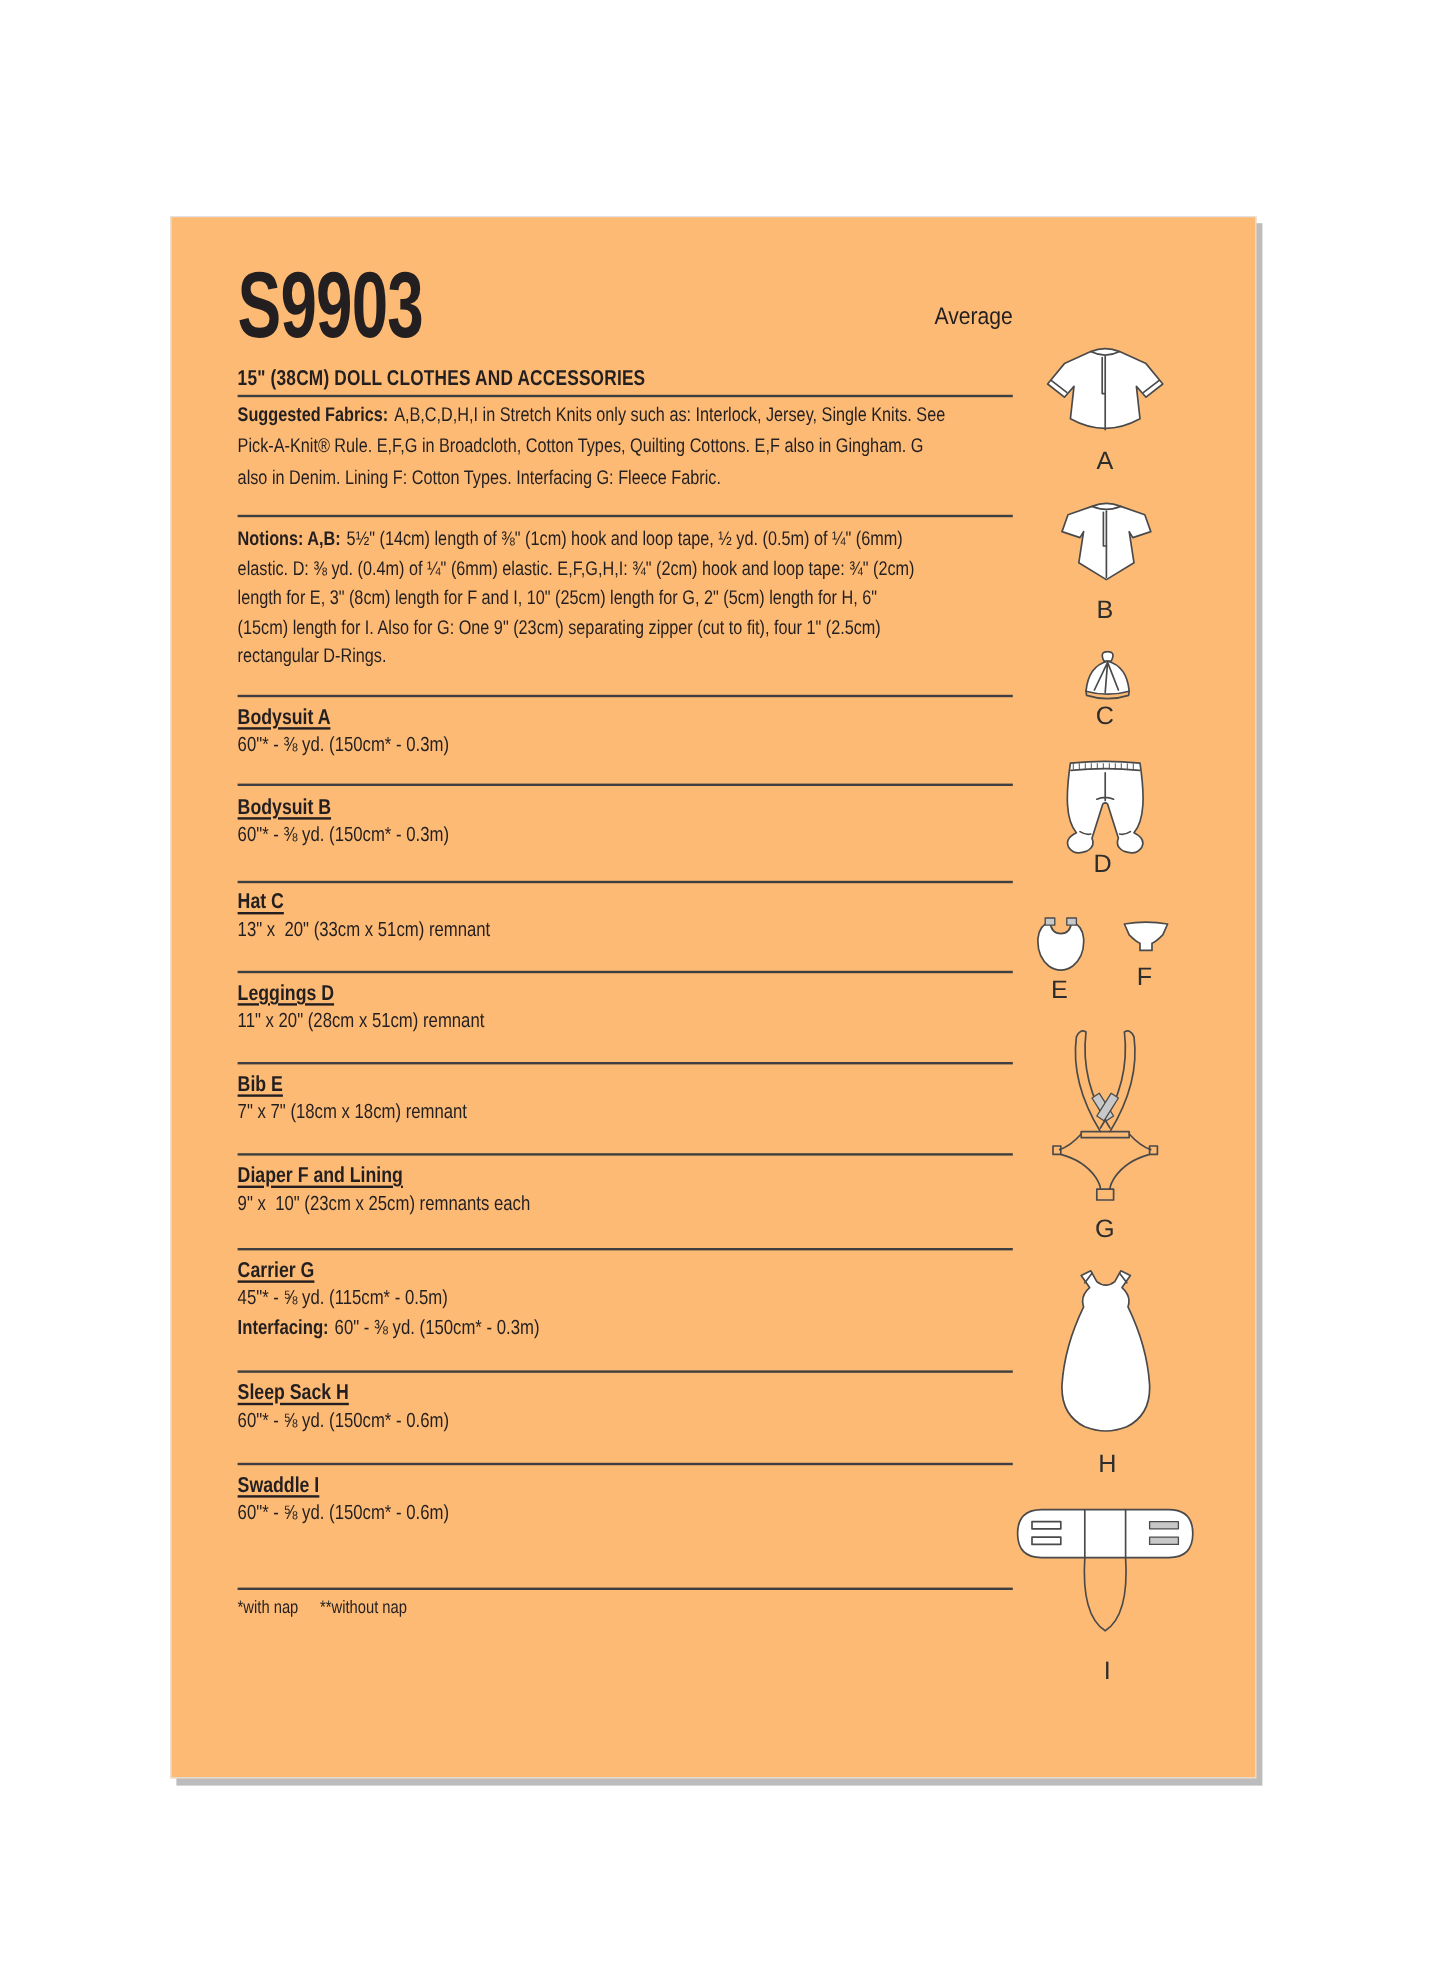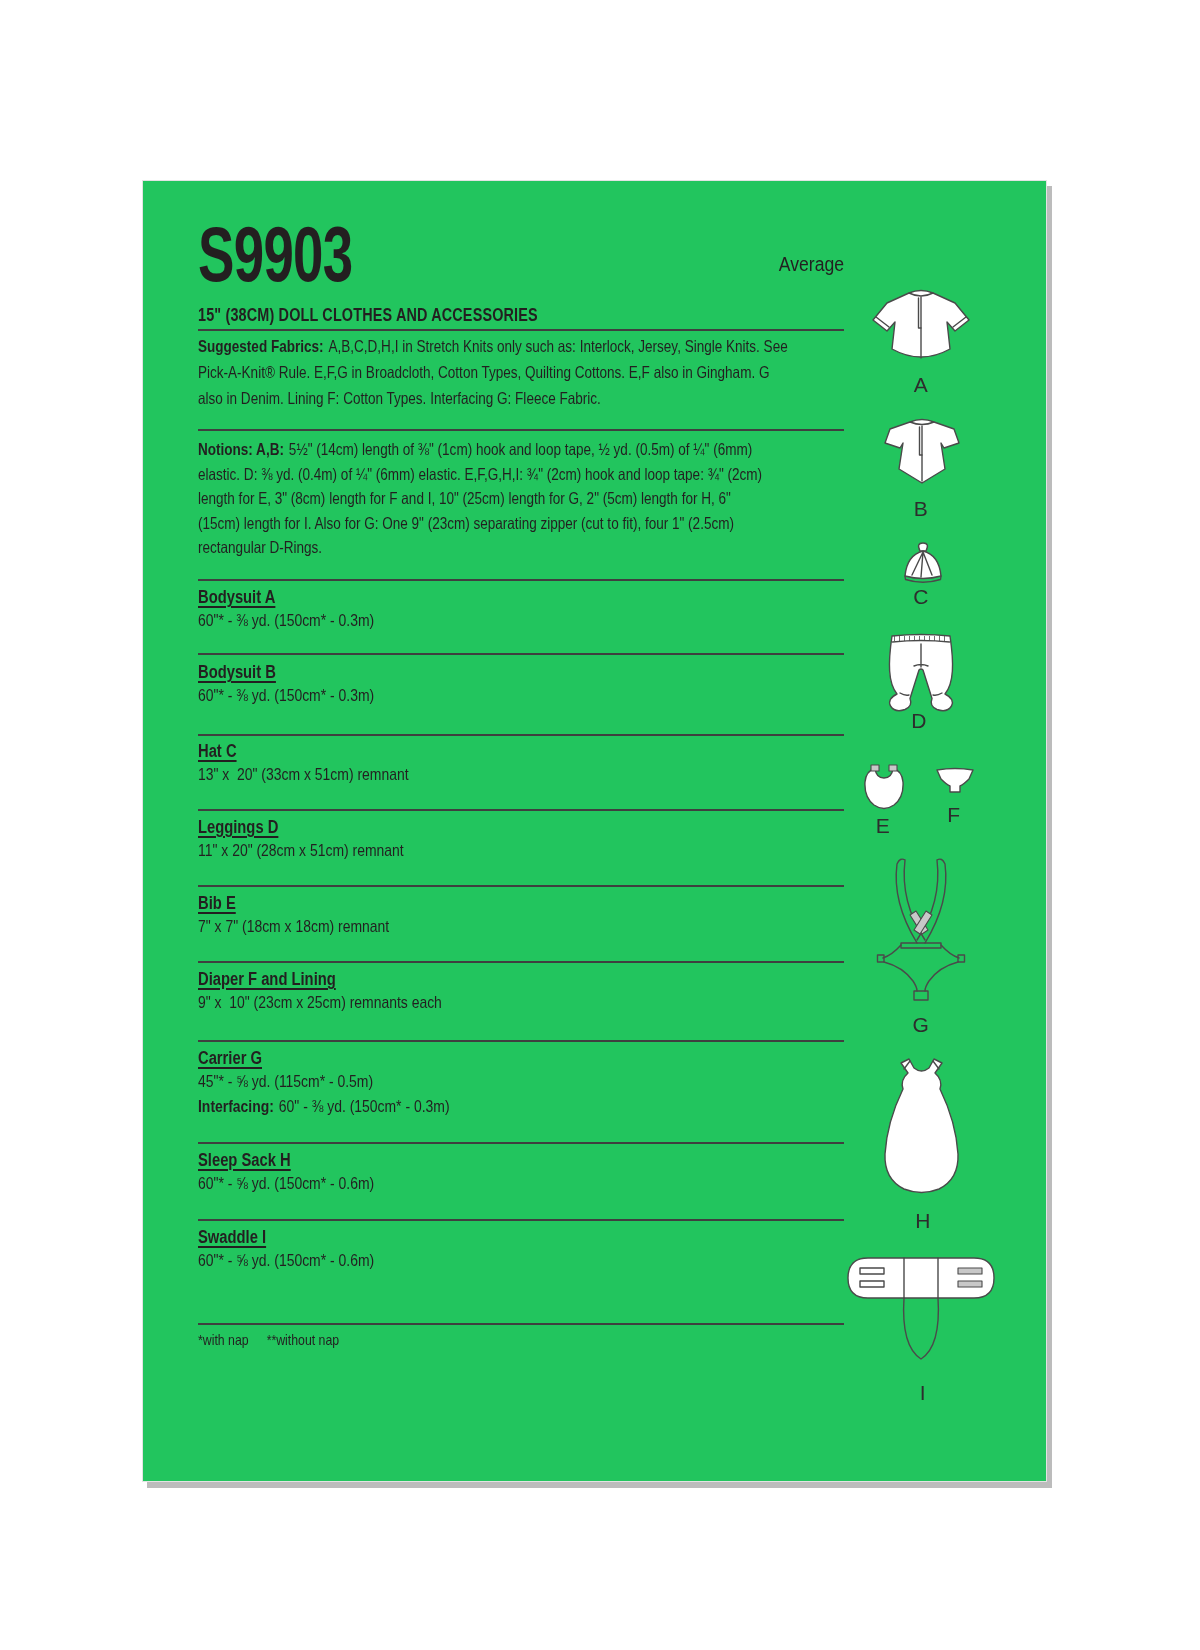--- a/index.html
+++ b/index.html
@@ -1,18 +1,18 @@
 <!DOCTYPE html>
 <html><head>
 <meta charset="utf-8">
 <style>
   html,body{margin:0;padding:0;background:#ffffff;}
   .canvas{position:relative;width:1200px;height:1650px;background:#ffffff;overflow:hidden;
           font-family:"Liberation Sans","DejaVu Sans",sans-serif;color:#231f20;}
-  .page{position:absolute;left:142px;top:180px;width:903px;height:1300px;background:#22c55e;
+  .page{position:absolute;left:142px;top:180px;width:903px;height:1300px;background:#fdba74;
         border:1px solid #e3e3e3;box-shadow:5px 6px 0 0 #bcbcbc;}
   .abs{position:absolute;}
   .col{left:55px;width:646px;}
   .cond{transform:scaleX(0.82);transform-origin:0 0;width:820px;white-space:pre;}
   .title{font-size:78px;font-weight:700;line-height:1;letter-spacing:-1px;
          transform:scaleX(0.70);transform-origin:0 0;white-space:pre;}
   .avg{font-size:20px;text-align:right;transform:scaleX(0.88);transform-origin:100% 0;}
   .subtitle{font-size:18px;font-weight:700;letter-spacing:0.2px;transform:scaleX(0.80);transform-origin:0 0;white-space:pre;}
   .para{font-size:16.5px;line-height:26px;white-space:pre;}
   .para.tight{line-height:24.5px;}

